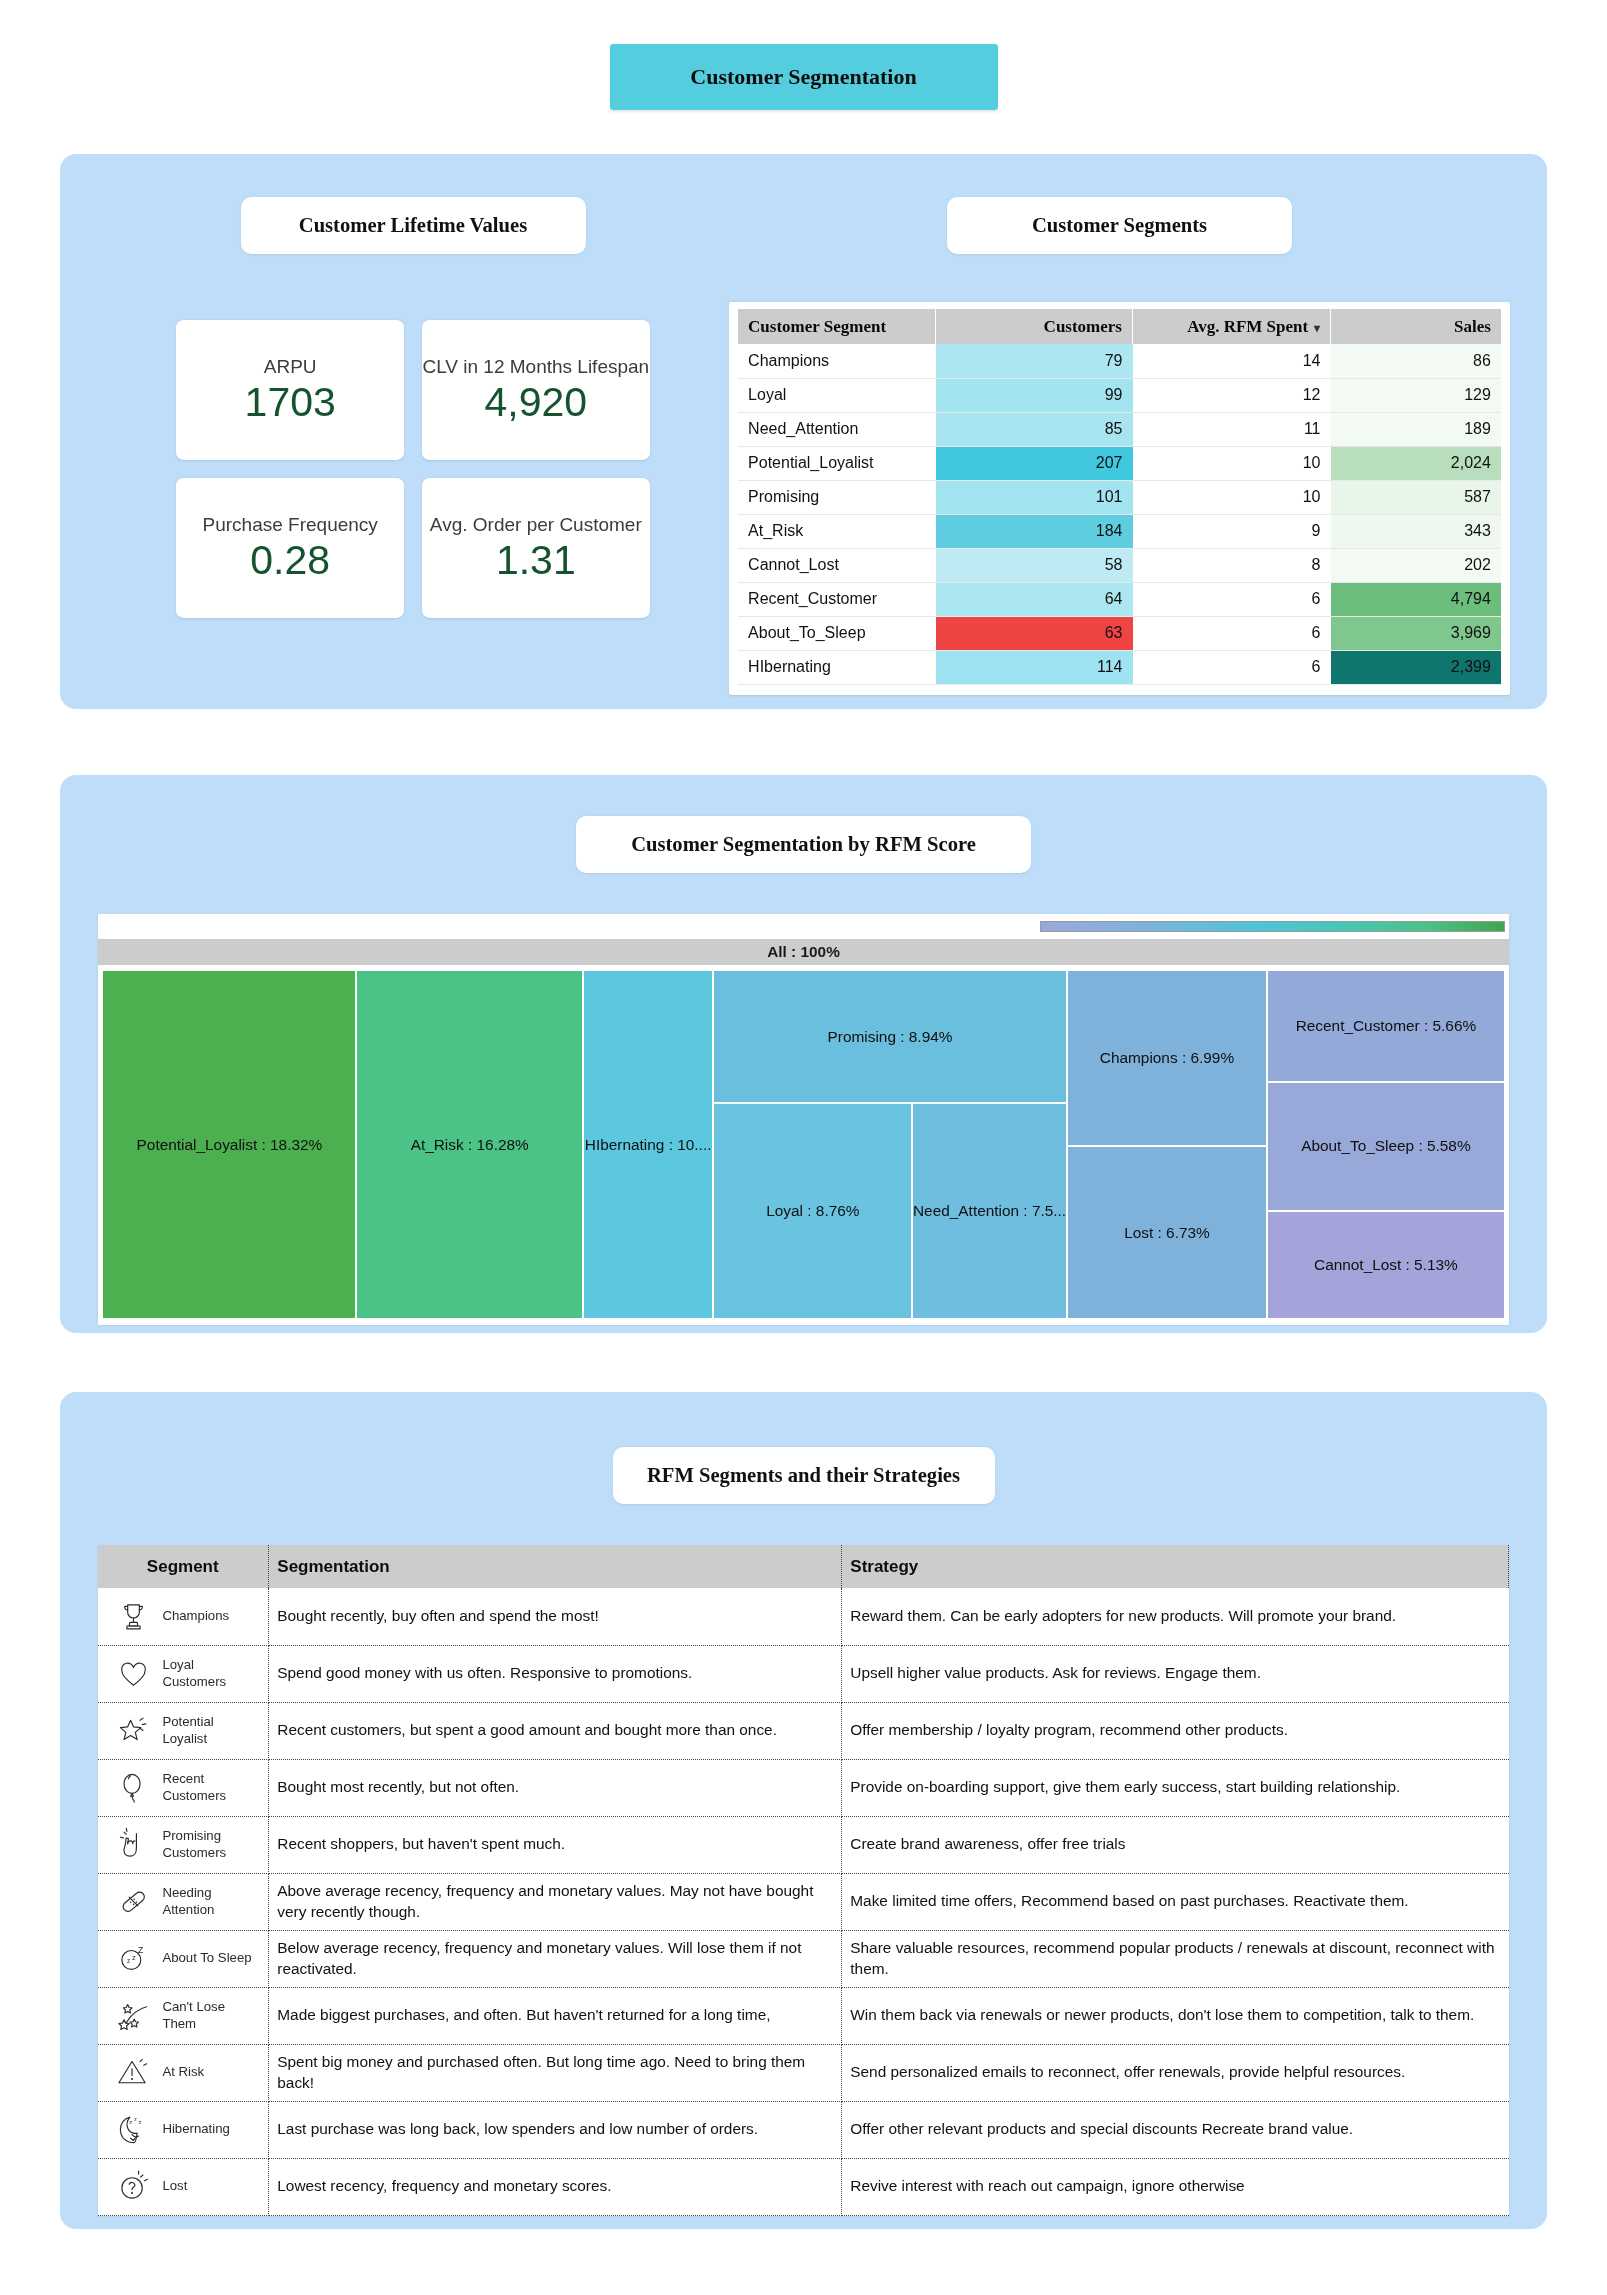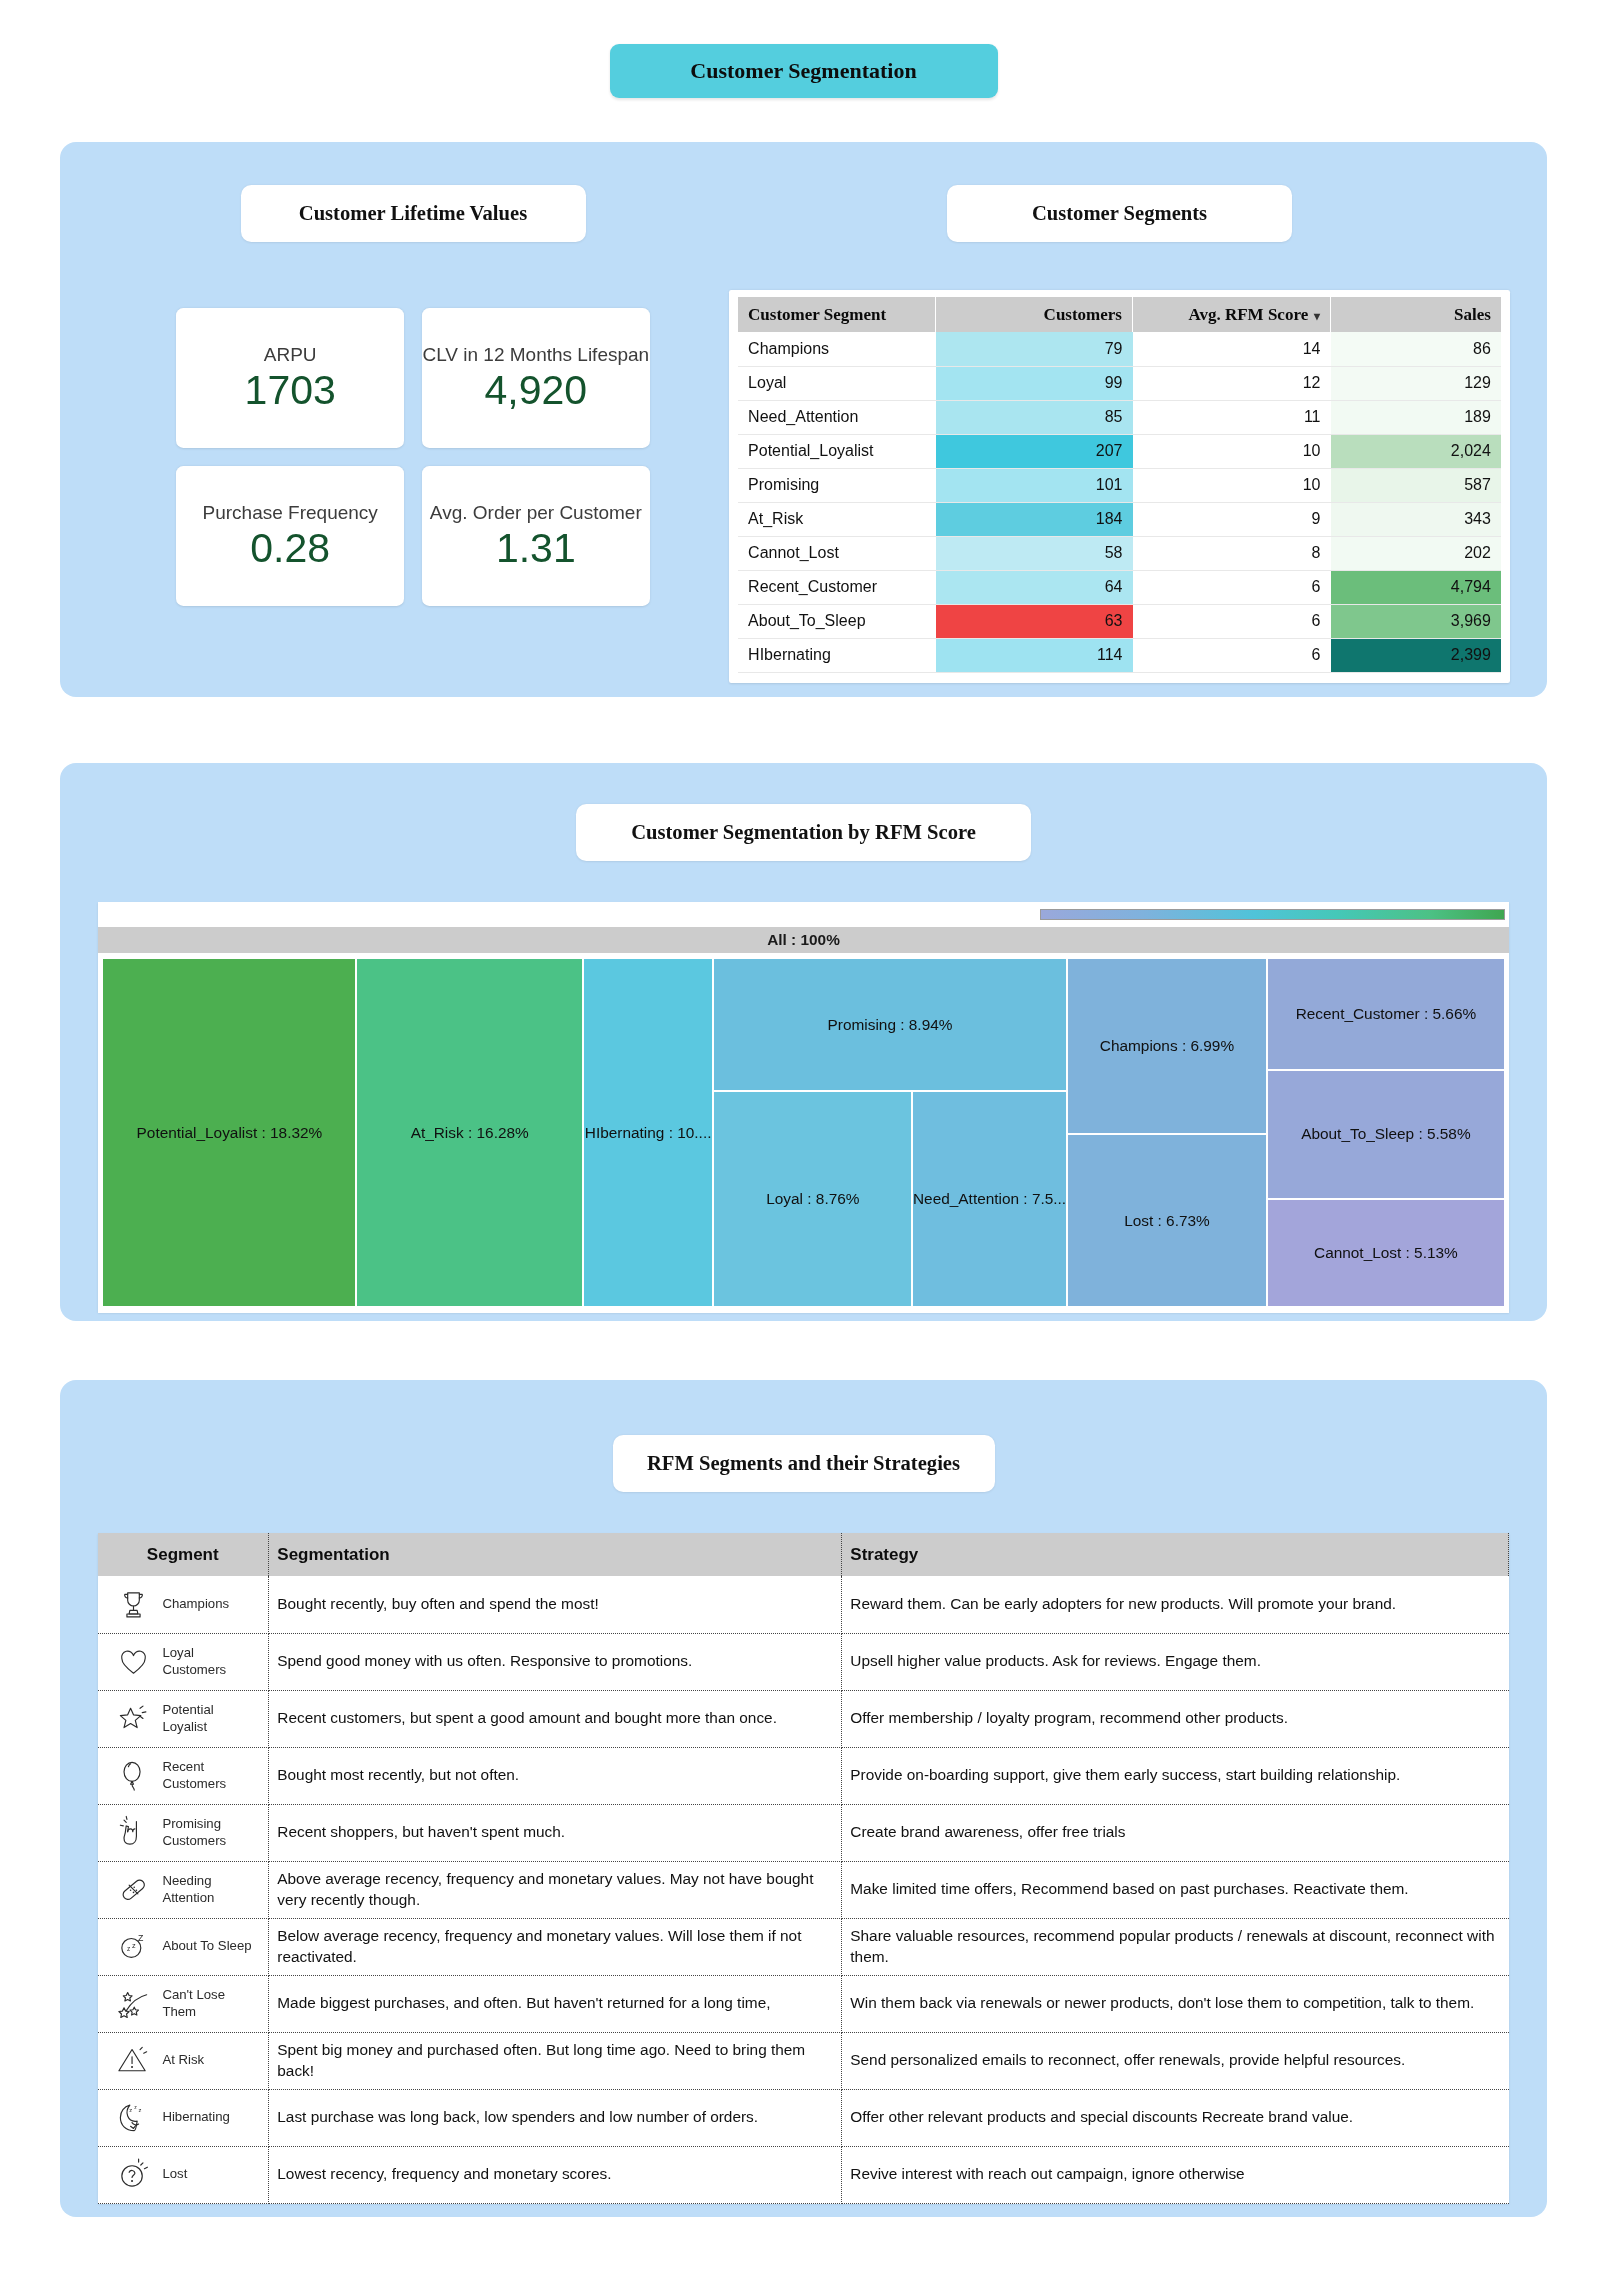--- a/index.html
+++ b/index.html
@@ -9,23 +9,23 @@
     font-family: "Liberation Sans", sans-serif;
   }
   body { padding: 0; }
 
   .page { width: 1607px; min-height: 2295px; position: relative; padding: 0 60px; }
 
   
   .top-title-wrap { display: flex; justify-content: center; padding-top: 44px; }
   .top-title {
     background: #54CEDE;
-    border-radius: 9px;
+    border-radius: 3px;
     width: 388px;
-    height: 54px;
+    height: 66px;
     display: flex; align-items: center; justify-content: center;
     font-family: "Liberation Serif", serif;
     font-weight: bold;
     font-size: 22px;
     color: #0d0d0d;
     box-shadow: 0 1.5px 2.9px rgba(0,0,0,.10);
   }
 
   
   .panel {
@@ -217,21 +217,21 @@
           </div>
       </div>
       <div class="p1-right">
         <div class="card-title seg-title">Customer Segments</div>
         <div class="seg-table-wrap">
           <table class="seg-table">
             <thead>
               <tr>
                 <th class="c0">Customer Segment</th>
                 <th class="c1">Customers</th>
-                <th class="c2"><span>Avg. RFM Score</span><span class="sort-caret">▾</span></th>
+                <th class="c2"><span>Avg. RFM Spent</span><span class="sort-caret">▾</span></th>
                 <th class="c3">Sales</th>
               </tr>
             </thead>
             <tbody id="seg-body">
                 <tr>
                   <td class="name">Champions</td>
                   <td class="num" style="background: rgb(173, 230, 240);">79</td>
                   <td class="num">14</td>
                   <td class="num" style="background: rgb(244, 251, 245);">86</td>
                 </tr>

